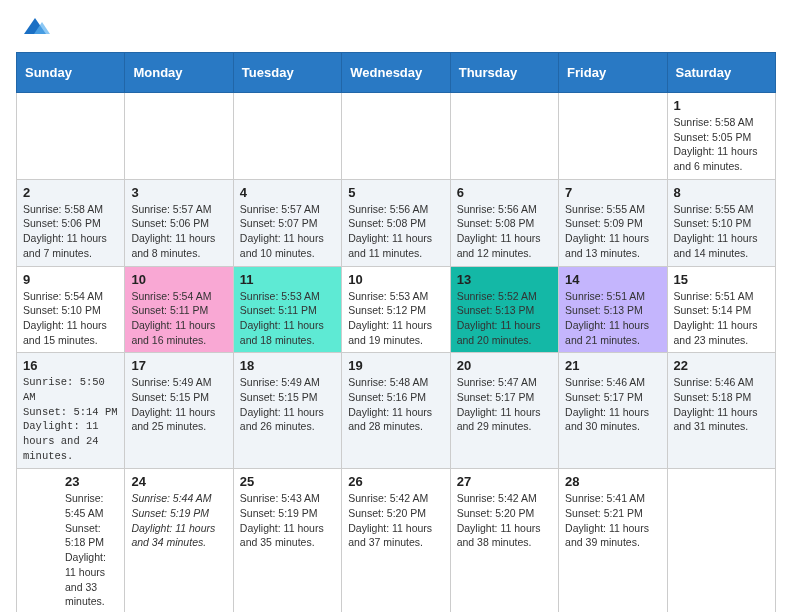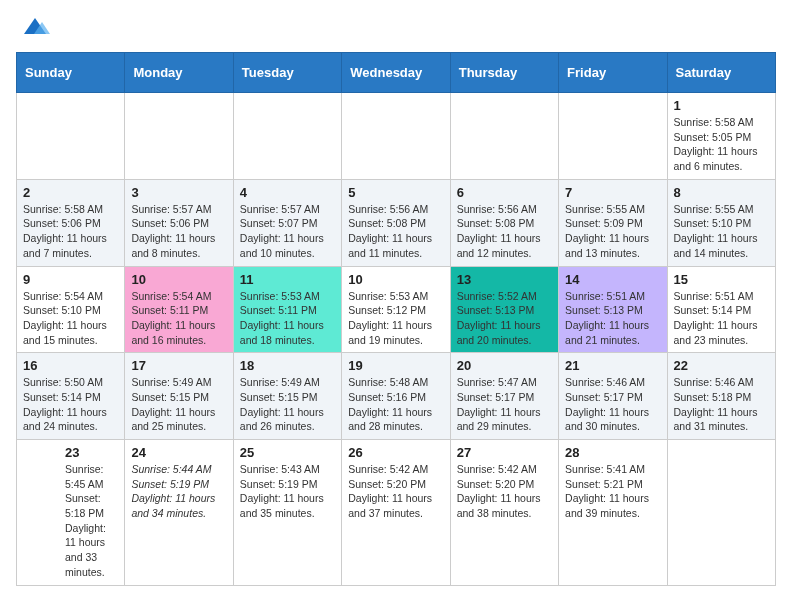--- a/index.html
+++ b/index.html
@@ -207,21 +207,21 @@
         <td style="background: rgb(255, 255, 255);">
           <span class="day-number">15</span>
           <div class="day-info" style="white-space: pre-line;">Sunrise: 5:51 AM
 Sunset: 5:14 PM
 Daylight: 11 hours and 23 minutes.</div>
         </td>
       </tr>
       <tr>
         <td style="background: rgb(240, 244, 248);">
           <span class="day-number">16</span>
-          <div class="day-info" style="white-space: pre-line;">Sunrise: 5:50 AM
+          <div class="day-info" style="white-space: pre-line; font-family: Liberation Mono, monospace;">Sunrise: 5:50 AM
 Sunset: 5:14 PM
 Daylight: 11 hours and 24 minutes.</div>
         </td>
         <td style="background: rgb(240, 244, 248); margin-left: 14px;">
           <span class="day-number">17</span>
           <div class="day-info" style="white-space: pre-line;">Sunrise: 5:49 AM
 Sunset: 5:15 PM
 Daylight: 11 hours and 25 minutes.</div>
         </td>
         <td style="background: rgb(240, 244, 248);">

